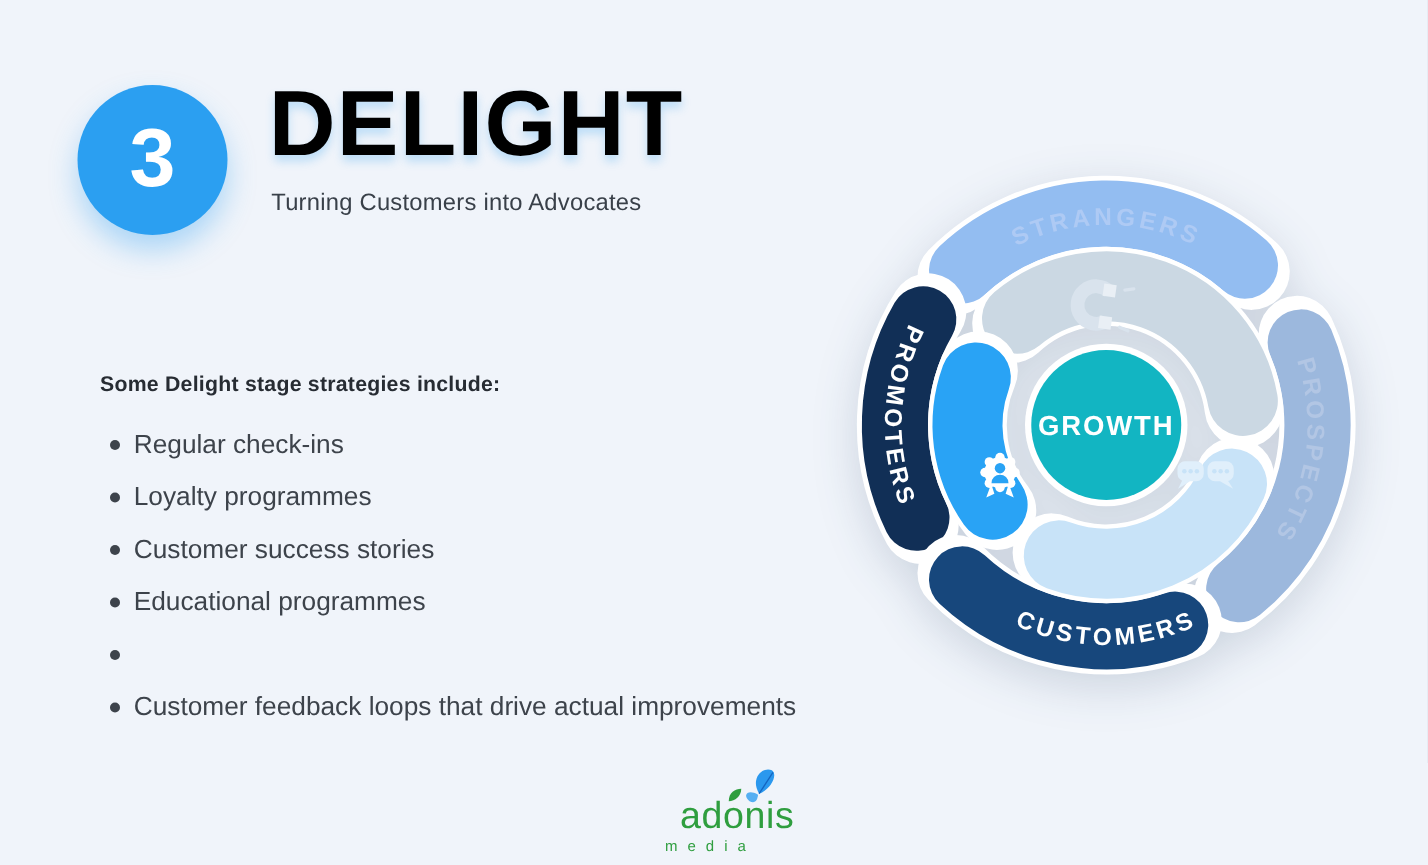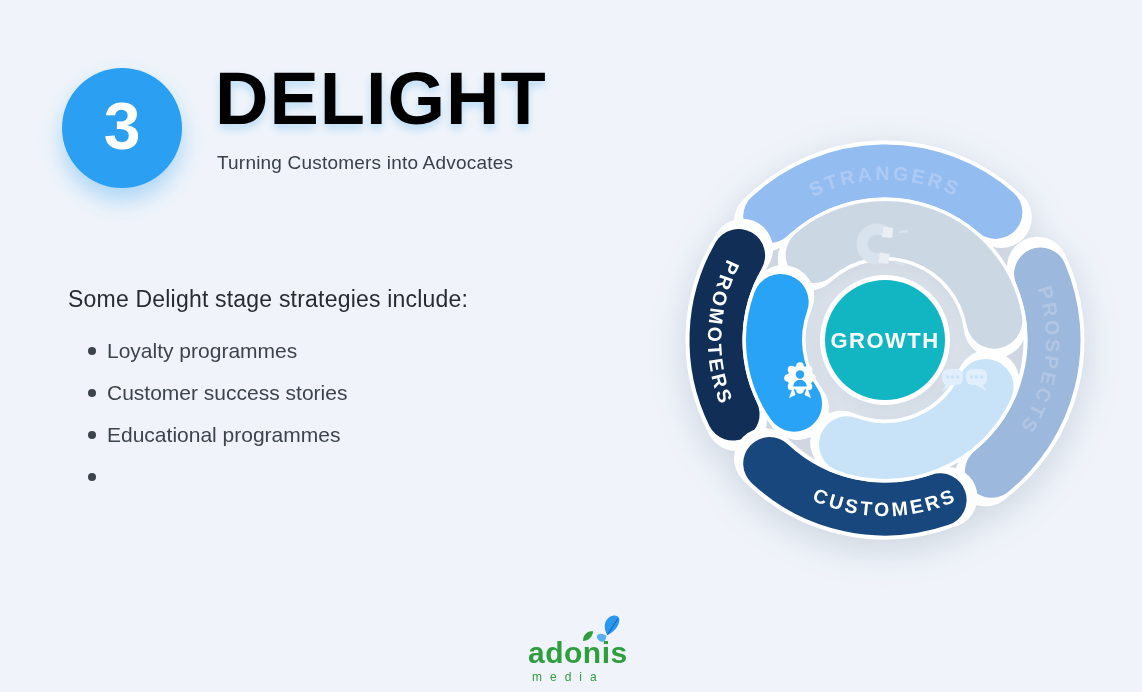--- a/index.html
+++ b/index.html
@@ -16,66 +16,74 @@
   }
   .step-number{color:#fff;font-size:66px;font-weight:bold;line-height:1;transform:translateY(-2px);}
   .title-block{position:absolute;left:215px;top:62px;}
   .page-title{
     margin:0;font-size:74px;line-height:1;font-weight:bold;letter-spacing:1px;color:#000000;
     text-shadow:0 5px 8px rgba(43,159,241,.28);
   }
   .page-subtitle{margin:16px 0 0 2px;font-size:19px;color:#394049;font-weight:500;letter-spacing:.2px;}
   
   .strategies{position:absolute;left:68px;top:286px;width:680px;}
-  .strategies h2{margin:0;font-size:23px;font-weight:normal;color:#272c33;letter-spacing:.2px;}
+  .strategies h2{margin:12px;font-size:17px;font-weight:bold;color:#272c33;letter-spacing:.2px;}
   .strategies ul{list-style:none;margin:17px 0 0 0;padding:0;}
   .strategies li{display:flex;align-items:center;height:42px;padding-left:20px;font-size:21px;color:#3d434b;}
   .strategies .dot{width:8px;height:8px;border-radius:50%;background:#3d434b;margin-right:11px;flex:0 0 auto;}
   
   .flywheel{position:absolute;left:685px;top:140px;width:400px;height:400px;
     filter:drop-shadow(0 10px 18px rgba(17,47,86,.16));}
   .fw-label{font-weight:bold;font-size:19.5px;letter-spacing:3px;}
   .growth-label{font-weight:bold;font-size:22px;letter-spacing:1.5px;fill:#ffffff;}
   
   .brand{position:absolute;left:524px;top:612px;width:120px;height:74px;}
   .brand .butterfly{position:absolute;left:66px;top:0;width:38px;height:34px;}
   .brand .leaf{position:absolute;left:58px;top:18px;width:12px;height:12px;}
-  .brand-name{position:absolute;left:4px;top:24px;font-size:30px;font-weight:bold;color:#2f9e3f;letter-spacing:.5px;}
+  .brand-name{position:absolute;left:20px;top:24px;font-size:30px;font-weight:normal;color:#2f9e3f;letter-spacing:.5px;}
   .brand-sub{position:absolute;left:8px;top:58px;font-size:12px;color:#2f9e3f;letter-spacing:8px;}
 </style>
 </head>
 <body>
 
 <div class="canvas">
 
   <div class="step-circle">
     <span class="step-number">3</span>
   </div>
   <div class="title-block">
     <h1 class="page-title">DELIGHT</h1>
     <div class="page-subtitle">Turning Customers into Advocates</div>
   </div>
 
   <div class="strategies">
     <h2>Some Delight stage strategies include:</h2>
     <ul>
       <li>
           <span class="dot"></span>
+          <span>Regular check-ins</span>
+        </li>
+      <li>
+          <span class="dot"></span>
           <span>Loyalty programmes</span>
         </li>
       <li>
           <span class="dot"></span>
           <span>Customer success stories</span>
         </li>
       <li>
           <span class="dot"></span>
           <span>Educational programmes</span>
         </li>
       <li>
           <span class="dot"></span>
+        </li>
+      <li>
+          <span class="dot"></span>
+          <span>Customer feedback loops that drive actual improvements</span>
         </li>
     </ul>
   </div>
 
   <svg class="flywheel" viewBox="0 0 400 400">
     <defs>
       <path id="tp-strangers" d="M 61.4 120 A 160 160 0 0 1 338.6 120" fill="none"></path>
       <path id="tp-prospects" d="M 280.5 60.6 A 161 161 0 0 1 241.7 355.5" fill="none"></path>
       <path id="tp-promoters" d="M 111.5 46.7 A 177 177 0 0 0 98.4 345.0" fill="none"></path>
       <path id="tp-customers" d="M 55.8 301.0 A 176 176 0 0 0 344.2 301.0" fill="none"></path>

